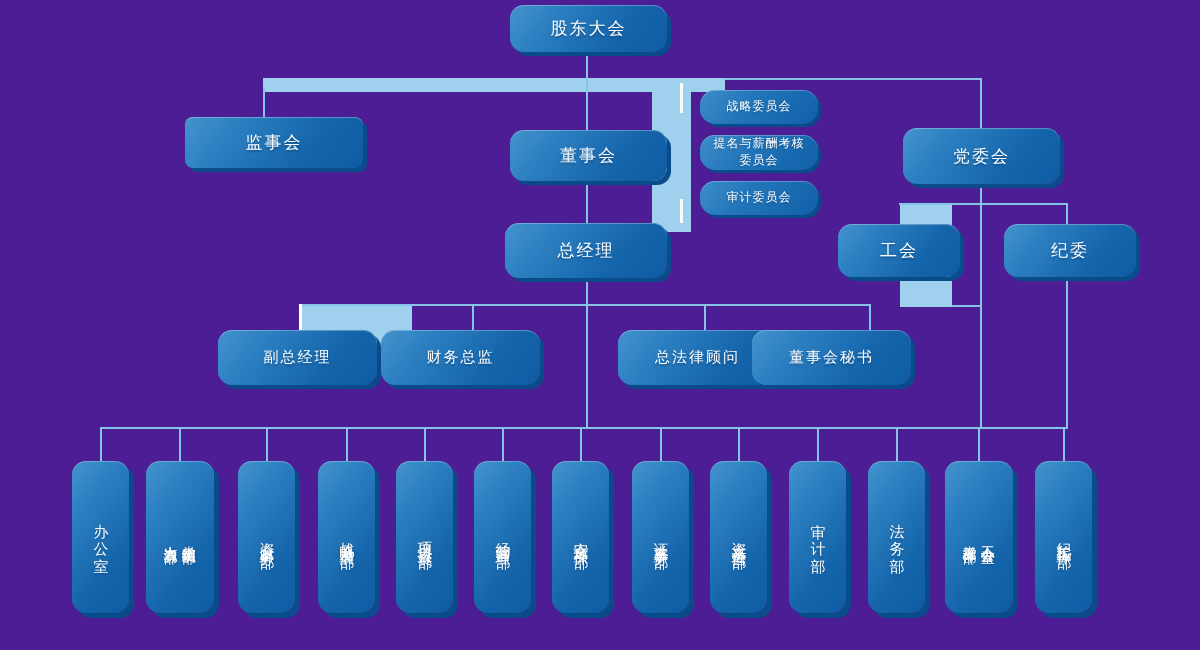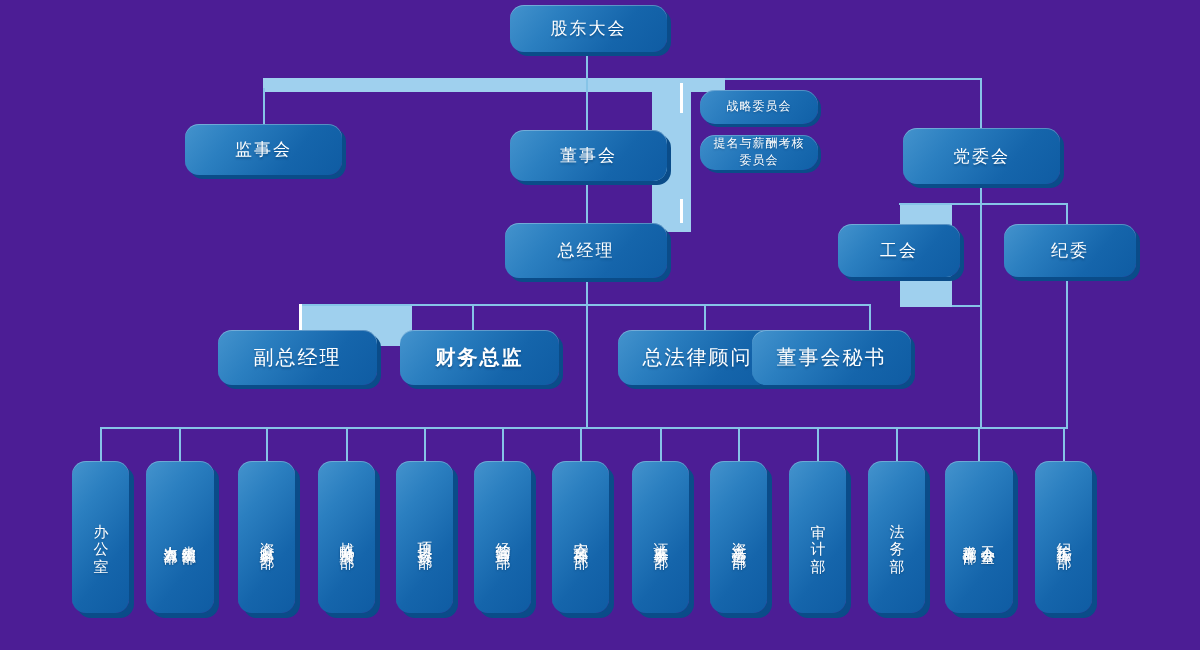--- a/index.html
+++ b/index.html
@@ -16,41 +16,41 @@
   .wl{position:absolute;background:#ffffff;width:3px;z-index:3;}
   
   .node{
     position:absolute;z-index:4;display:flex;align-items:center;justify-content:center;
     color:#fff;font-size:17px;letter-spacing:2px;text-align:center;
     background:linear-gradient(128deg,#4493cd 0%,#2b7fc0 28%,#1565ab 68%,#0f5ca3 100%);
     border-radius:14px;box-shadow:4px 4px 0 0 #0a4c89, inset 0 1px 0 rgba(255,255,255,.28);
     text-shadow:0 2px 2px rgba(6,46,84,.4);
   }
   #n-shareholders{left:510px;top:5px;width:157px;height:47px;}
-  #n-supervisory {left:185px;top:124px;width:157px;height:51px;}
+  #n-supervisory {left:185px;top:117px;width:178px;height:51px;border-radius:8px;}
   #n-board       {left:510px;top:130px;width:157px;height:51px;}
   #n-party       {left:903px;top:128px;width:157px;height:56px;}
   #n-gm          {left:505px;top:223px;width:162px;height:55px;}
   #n-union       {left:838px;top:224px;width:122px;height:53px;}
   #n-jiwei       {left:1004px;top:224px;width:132px;height:53px;}
   
   .committees{position:absolute;left:700px;top:90px;width:118px;z-index:4;
     display:flex;flex-direction:column;gap:11px;justify-content:space-between;}
   .committee{
     position:relative;min-height:34px;display:flex;align-items:center;justify-content:center;
     color:#fff;font-size:12px;line-height:1.45;letter-spacing:1px;text-align:center;white-space:pre-line;
     background:linear-gradient(128deg,#3d8dca 0%,#2376ba 40%,#1060a7 100%);
     border-radius:15px;box-shadow:3px 3px 0 0 #0a4c89, inset 0 1px 0 rgba(255,255,255,.25);
     text-shadow:0 1px 2px rgba(6,46,84,.4);
   }
   
   .execs{position:absolute;left:0;top:0;z-index:4;}
-  .exec{top:330px;width:159px;height:55px;font-size:20px;}
+  .exec{top:330px;width:159px;height:55px;font-size:15px;}
   .exec:nth-child(1){left:218px;}
-  .exec:nth-child(2){left:400px;font-weight:bold;}
+  .exec:nth-child(2){left:381px;}
   .exec:nth-child(3){left:618px;}
   .exec:nth-child(4){left:752px;}
   
   .depts{position:absolute;left:0;top:0;z-index:4;}
   .dept{
     position:absolute;top:461px;width:57px;height:152px;z-index:4;
     display:flex;align-items:center;justify-content:center;
     background:linear-gradient(128deg,#4493cd 0%,#2b7fc0 28%,#1565ab 68%,#0f5ca3 100%);
     border-radius:14px;box-shadow:5px 5px 0 0 #0a4c89, inset 0 1px 0 rgba(255,255,255,.25);
   }
@@ -116,20 +116,21 @@
   <div class="node" id="n-party">党委会</div>
   <div class="node" id="n-board">董事会</div>
   <div class="node" id="n-union">工会</div>
   <div class="node" id="n-gm">总经理</div>
   <div class="node" id="n-jiwei">纪委</div>
 
   <div class="committees" id="committees">
       <div class="committee">战略委员会</div>
       <div class="committee">提名与薪酬考核
 委员会</div>
+      <div class="committee">审计委员会</div>
     </div>
 
   <div class="execs" id="execs">
       <div class="node exec">副总经理</div>
       <div class="node exec">财务总监</div>
       <div class="node exec">总法律顾问</div>
       <div class="node exec">董事会秘书</div>
     </div>
 
   <div class="depts" id="depts">

